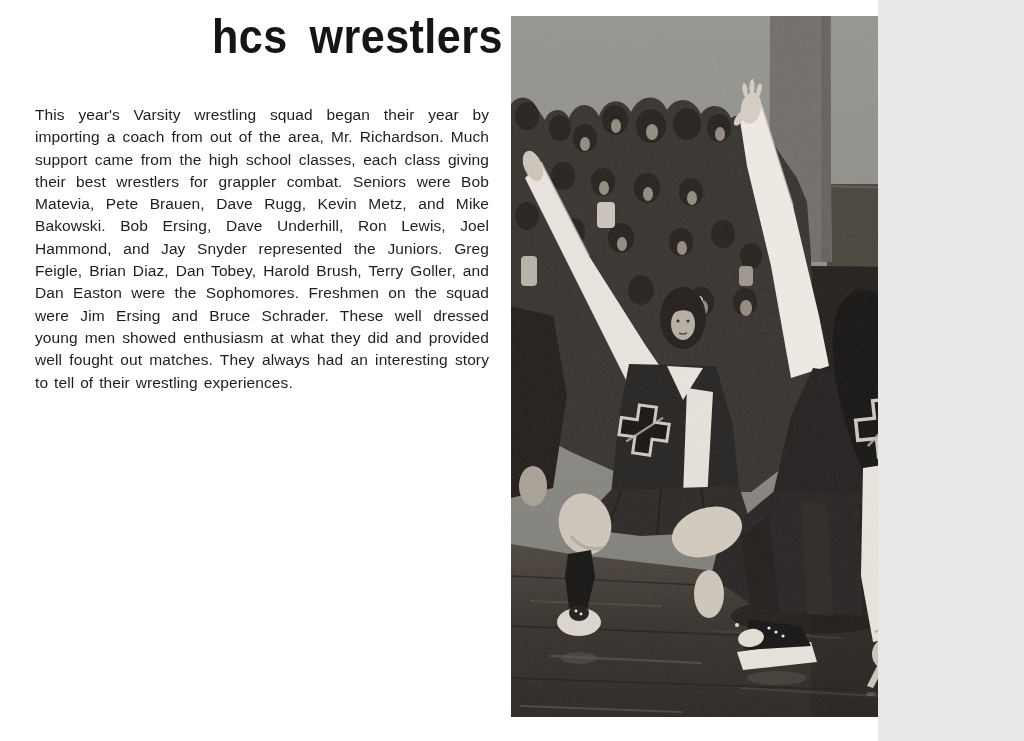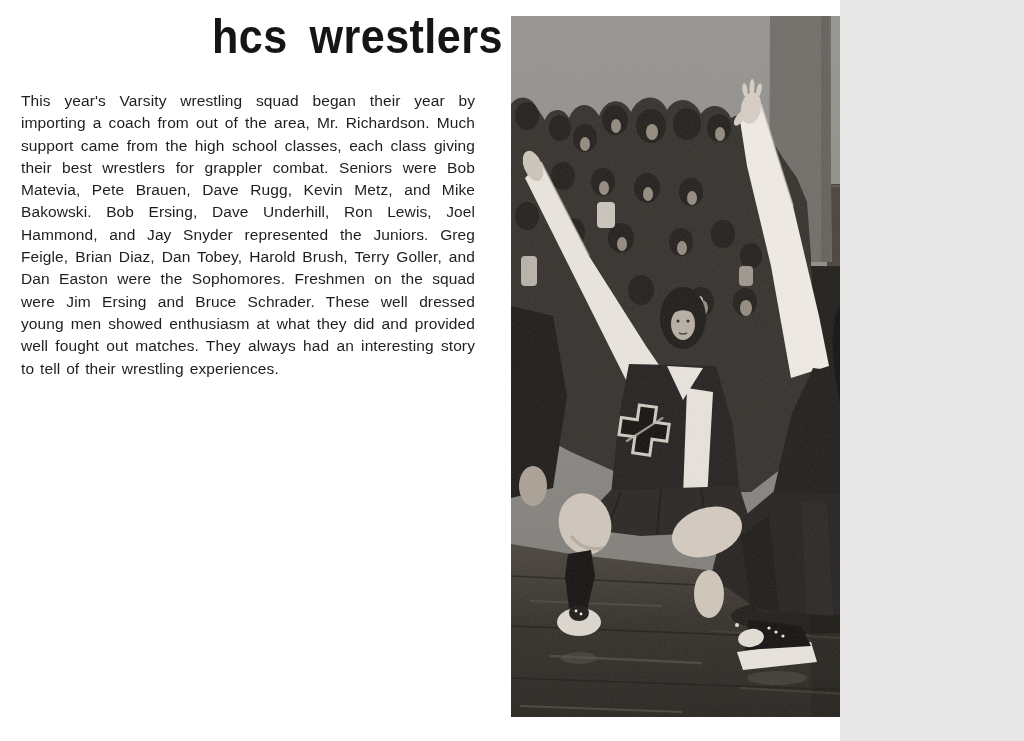--- a/index.html
+++ b/index.html
@@ -2,39 +2,40 @@
 <html><head>
 <meta charset="utf-8">
 <style>
   html,body{margin:0;padding:0;background:#e8e8e8;}
   .page{
     position:relative;
     width:840px;height:741px;
     background:#ffffff;
     overflow:hidden;
     font-family:"Liberation Sans", sans-serif;
+    padding-left:38px;
   }
   .title{
     position:absolute;
     left:212px;top:8px;
     margin:0;
     font-size:49px;
     font-weight:bold;
     color:#151515;
     letter-spacing:0.5px;
     word-spacing:0.22em;
     transform:scaleX(0.88);
     transform-origin:left top;
     white-space:nowrap;
   }
   .article{
     position:absolute;
     left:19px;top:88px;
     width:454px;
-    margin:2px;
+    margin:16px;
     font-size:15.5px;
     line-height:22.3px;
     color:#1e1e1e;
     text-align:justify;
     letter-spacing:0.1px;
     word-spacing:1.5px;
   }
   .photo{
     position:absolute;
     left:511px;top:16px;

